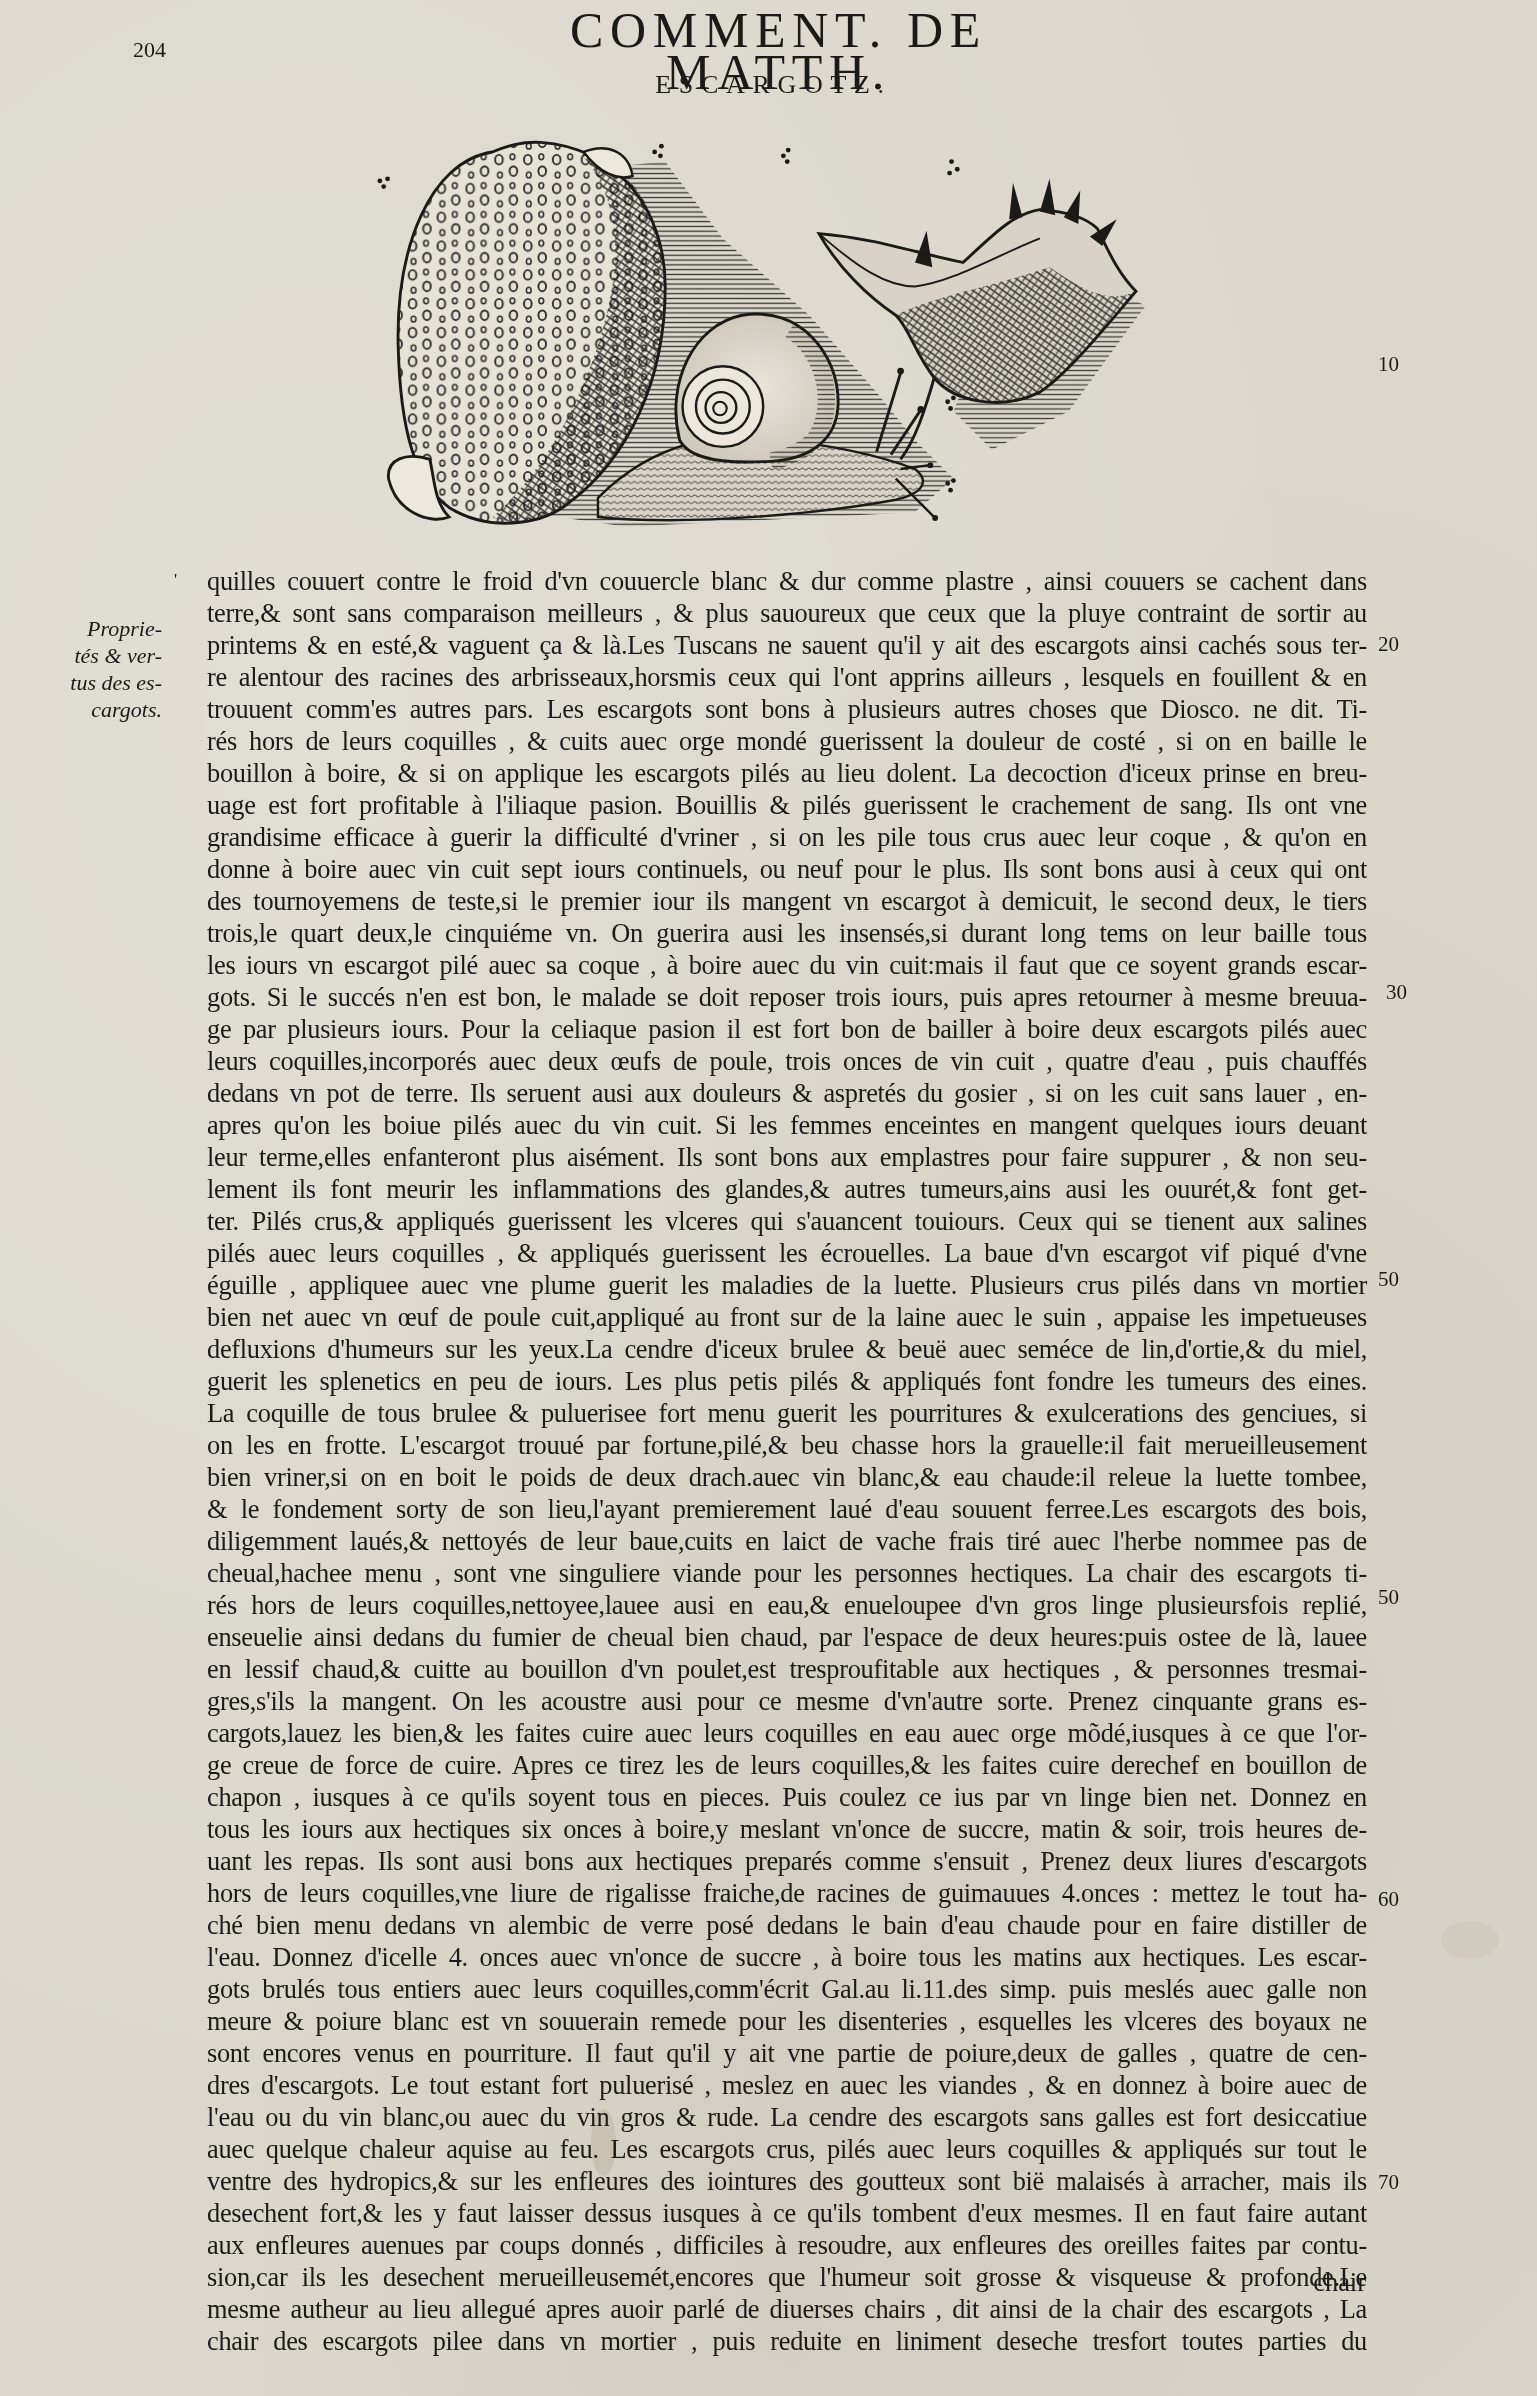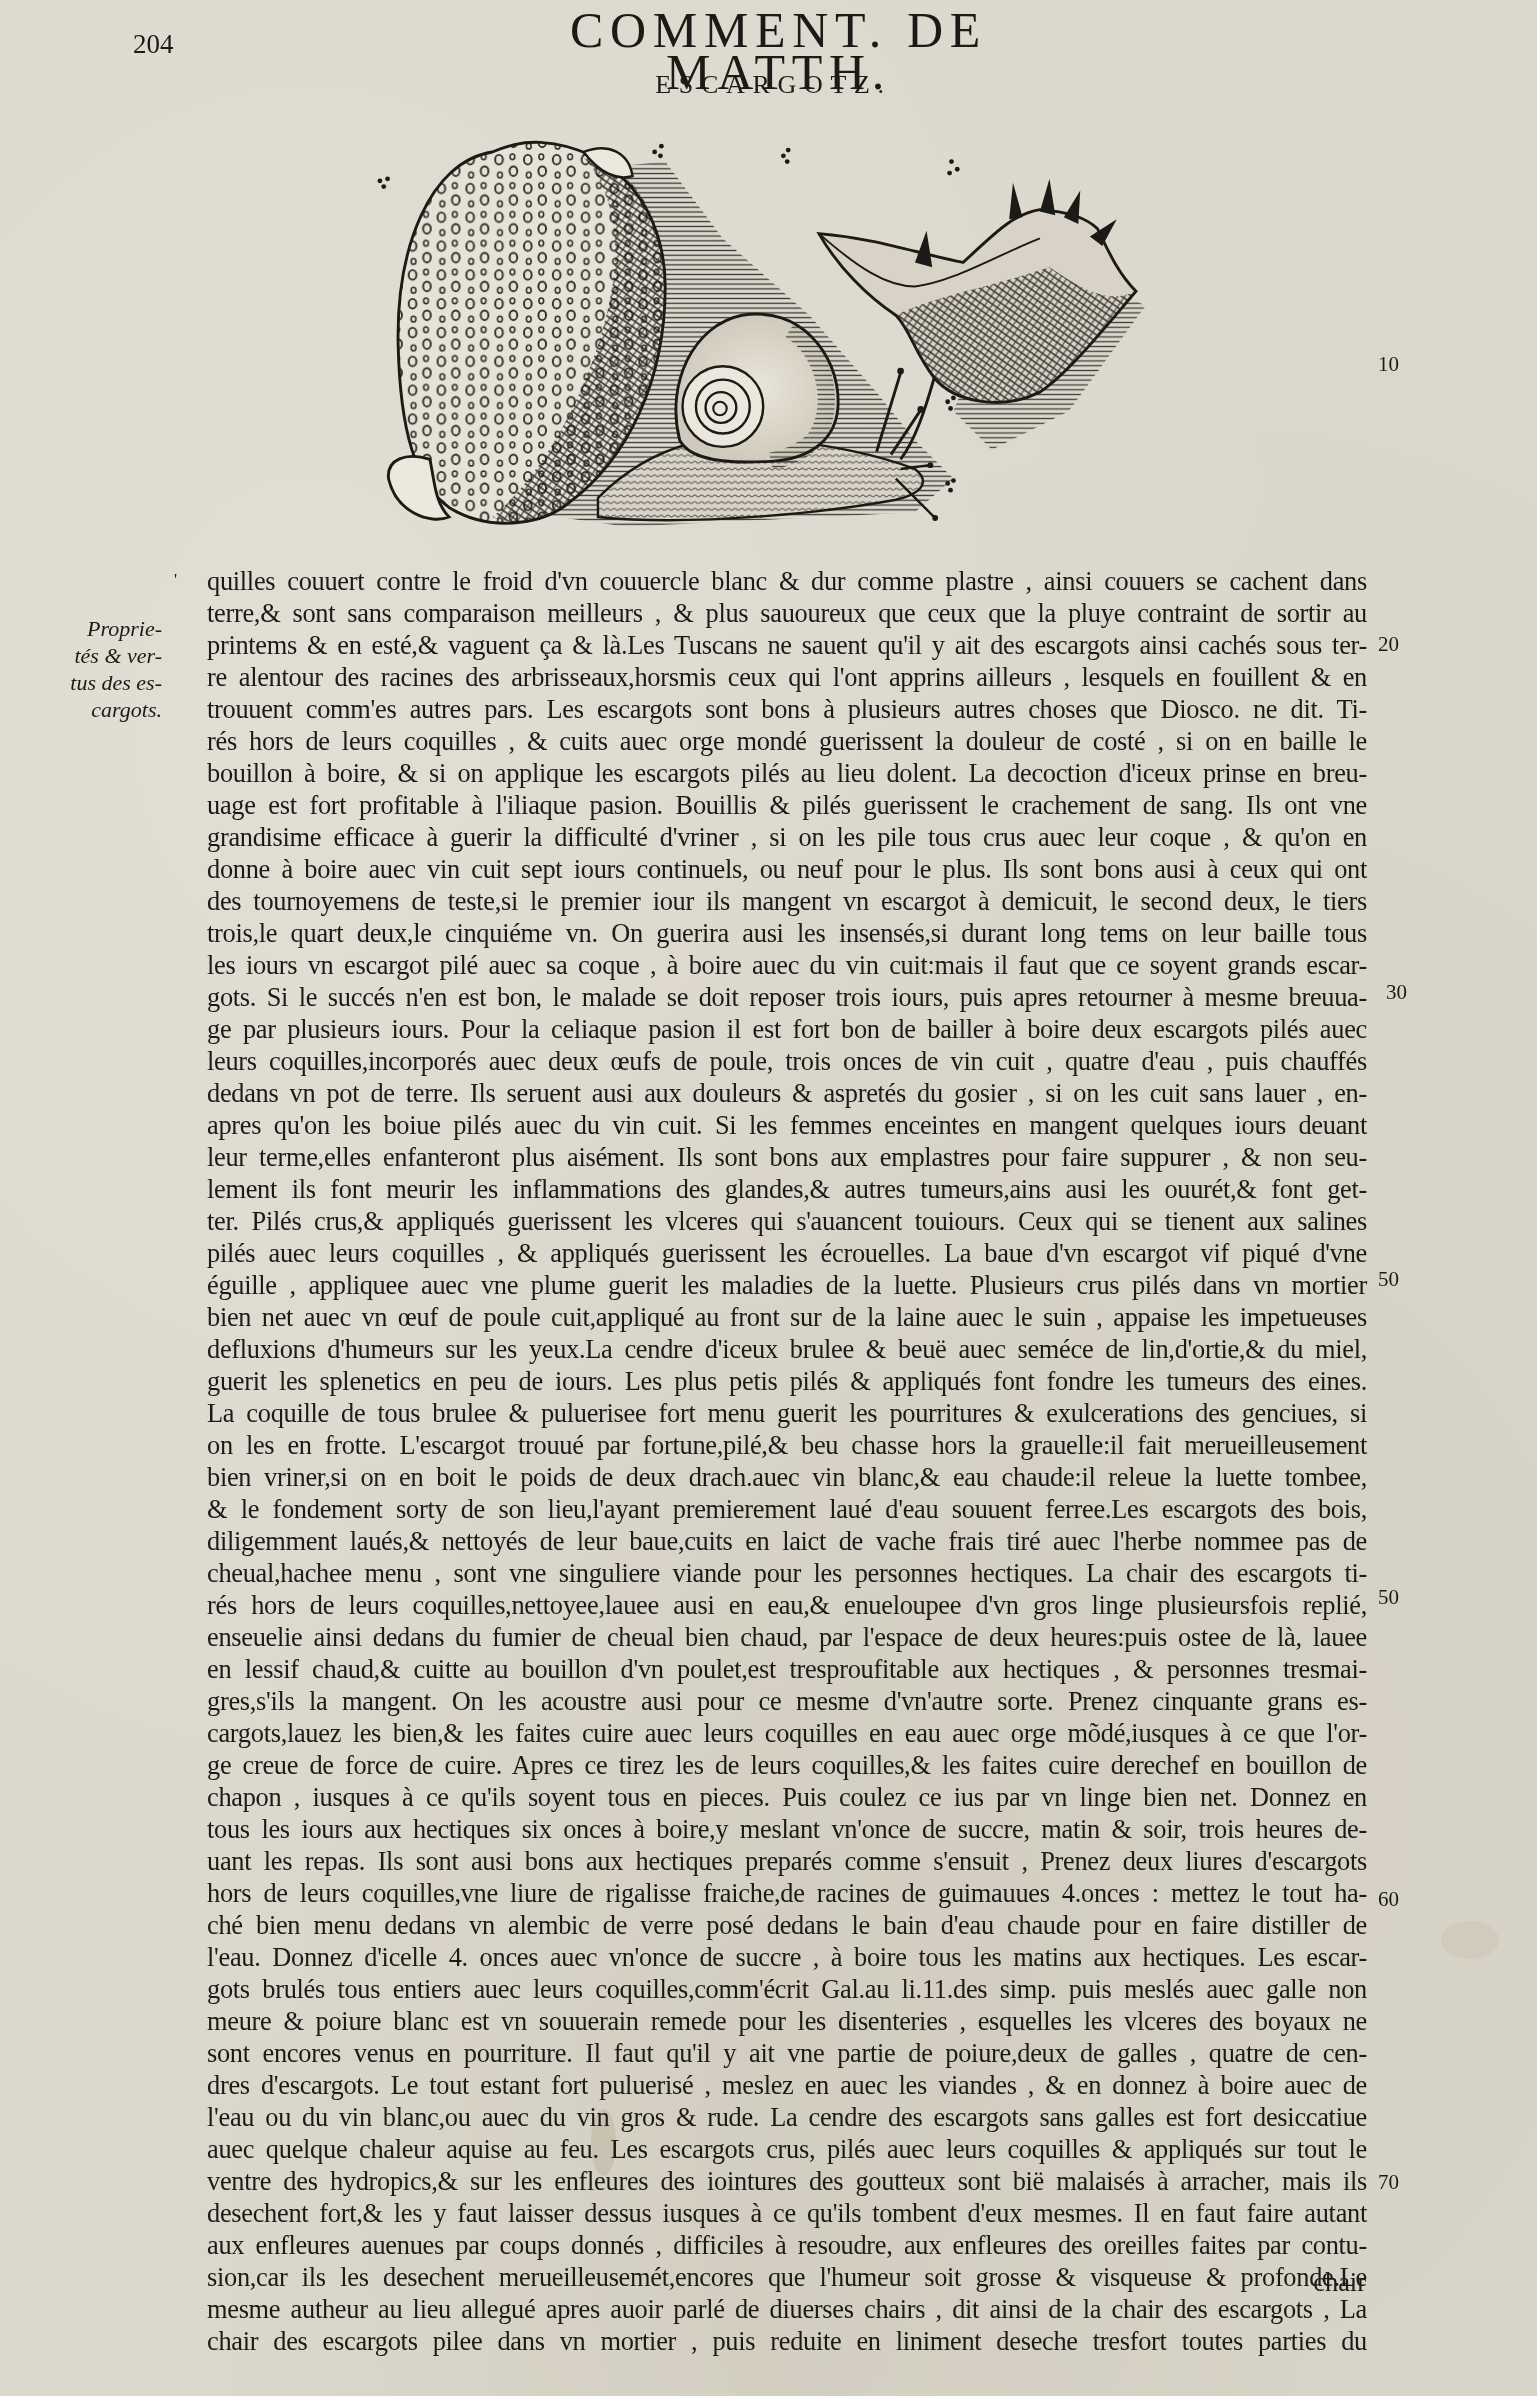--- a/index.html
+++ b/index.html
@@ -15,23 +15,23 @@
       background-image:
         radial-gradient(ellipse at 20% 30%, rgba(255,255,255,0.18), transparent 60%),
         radial-gradient(ellipse at 80% 75%, rgba(160,150,130,0.10), transparent 55%),
         radial-gradient(ellipse at 50% 95%, rgba(170,160,140,0.12), transparent 50%);
       font-family: "DejaVu Serif", "Liberation Serif", serif;
       color: #1b1a17;
     }
     .page-number {
       position: absolute;
       left: 133px;
-      top: 29px;
-      font-family: "Liberation Serif", serif;
-      font-size: 27px;
+      top: 37px;
+      font-family: "Liberation Serif", serif;
+      font-size: 22px;
       letter-spacing: 0px;
     }
     .running-head {
       position: absolute;
       left: 452px;
       top: 9px;
       width: 653px;
       text-align: center;
       font-family: "Liberation Serif", serif;
       font-size: 50px;

